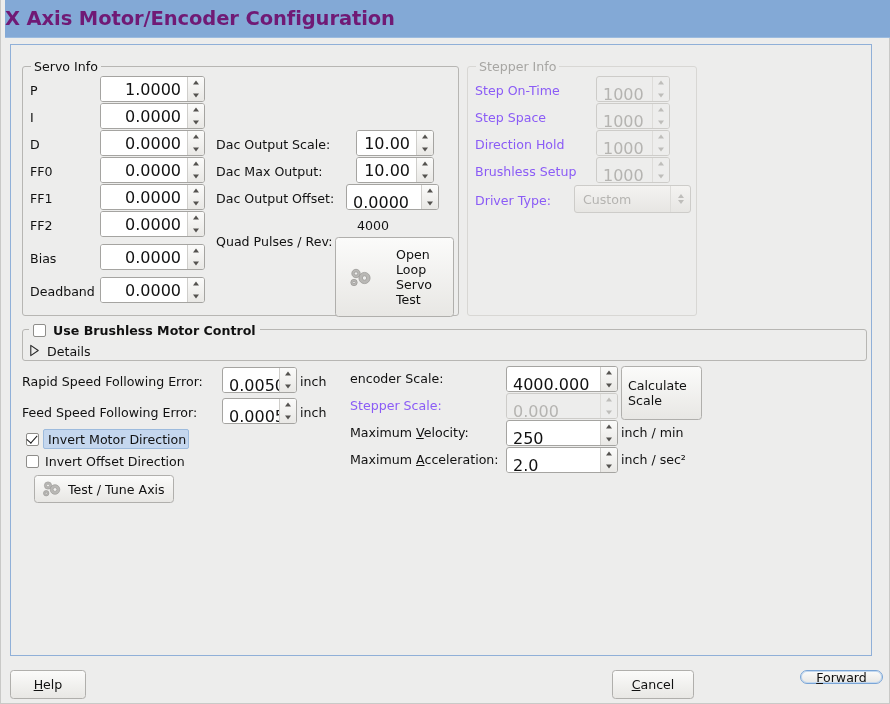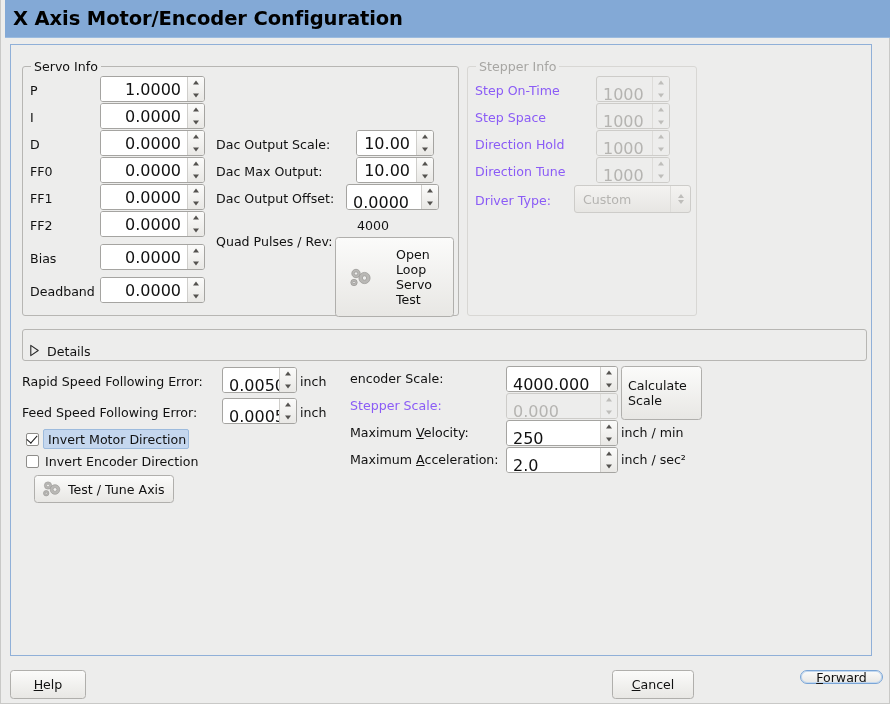--- a/index.html
+++ b/index.html
@@ -30,22 +30,22 @@
     background: #83a9d6;
     border-bottom: 1px solid #9bbbdf;
   }
   #titlebar-strip {
     position: absolute; left: 0; top: 0;
     width: 4px; height: 38px;
     background: #ededec;
   }
   #title-text {
     position: absolute;
-    left: 12px; top: 7px;
-    color: #000000;
+    left: 4px; top: 7px;
+    color: #701a75;
     font-size: 19.5px;
     font-weight: bold;
     letter-spacing: -0.1px;
     white-space: nowrap;
   }
 
   
   #content-frame {
     position: absolute;
     left: 9px; top: 44px;
@@ -372,21 +372,21 @@
     </div>
   </div>
 
   <div class="fieldset" style="left:466px; top:66px; width:230px; height:250px; border-color:#d8d7d4;">
     <div class="legend disabled">Stepper Info</div>
   </div>
 
   <div class="lbl disabled" style="left:474px; top:83px;">Step On-Time</div>
   <div class="lbl disabled" style="left:474px; top:110px;">Step Space</div>
   <div class="lbl disabled" style="left:474px; top:137px;">Direction Hold</div>
-  <div class="lbl disabled" style="left:474px; top:164px;">Direction Tune</div>
+  <div class="lbl disabled" style="left:474px; top:164px;">Brushless Setup</div>
   <div class="lbl disabled" style="left:474px; top:193px;">Driver Type:</div>
 
   <div class="spin left disabled" style="left:595px; top:76px;  width:74px;">
     <div class="val">1000</div>
     <div class="btns">
         <span class="up"></span>
         <span class="dn"></span>
       </div>
   </div>
   <div class="spin left disabled" style="left:595px; top:103px; width:74px;">
@@ -413,20 +413,24 @@
 
   <div class="combo" style="left:573px; top:185px; width:117px;">
     <div class="cval">Custom</div>
     <div class="carrow">
         <i class="u"></i>
         <i class="d"></i>
       </div>
   </div>
 
   <div class="fieldset" style="left:21px; top:329px; width:845px; height:32px;"></div>
+  <div style="position:absolute; left:28px; top:322px; height:16px; background:#ededec; padding:0 4px; display:flex; align-items:center;">
+    <span class="chk" style="position:relative; left:0; top:0; flex:0 0 13px;"></span>
+    <span class="lbl bold" style="position:relative; left:0; top:0; margin-left:7px;">Use Brushless Motor Control</span>
+  </div>
 
   <svg class="tri-outline" style="left:28px; top:344px;" width="11" height="14" viewBox="0 0 11 14">
     <polygon points="1.5,1.5 9.5,7 1.5,12.5" fill="none" stroke="#2a2a2a" stroke-width="1.2" stroke-linejoin="round"></polygon>
   </svg>
   <div class="lbl" style="left:46px; top:344px;">Details</div>
 
   <div class="lbl" style="left:21px; top:374px;">Rapid Speed Following Error:</div>
   <div class="spin left" style="left:221px; top:367px; width:75px;">
     <div class="val">0.0050</div>
     <div class="btns">
@@ -444,21 +448,21 @@
         <span class="dn"></span>
       </div>
   </div>
   <div class="lbl" style="left:299px; top:405px;">inch</div>
 
   <div class="chk checked" style="left:25px; top:433px;"></div>
   <div class="sel-hl" style="left:42px; top:429px; width:146px; height:20px;"></div>
   <div class="lbl" style="left:47px; top:432px;">Invert Motor Direction</div>
 
   <div class="chk" style="left:25px; top:455px;"></div>
-  <div class="lbl" style="left:44px; top:454px;">Invert Encoder Direction</div>
+  <div class="lbl" style="left:44px; top:454px;">Invert Offset Direction</div>
 
   <div class="btn" style="left:33px; top:475px; width:140px; height:28px; justify-content:flex-start; padding-left:6px;">
     <svg style="flex:0 0 22px;" width="22" height="19" viewBox="0 0 22 19">
       <g fill="#b9b8b5" stroke="#9c9b98" stroke-width="0.7">
         <circle cx="7" cy="5.5" r="3.6"></circle>
         <circle cx="7" cy="5.5" r="1.4" fill="#f2f1ef"></circle>
         <circle cx="14" cy="9.5" r="4.8"></circle>
         <circle cx="14" cy="9.5" r="1.9" fill="#f2f1ef"></circle>
         <circle cx="5.2" cy="13.2" r="2.7"></circle>
         <circle cx="5.2" cy="13.2" r="1.0" fill="#f2f1ef"></circle>

